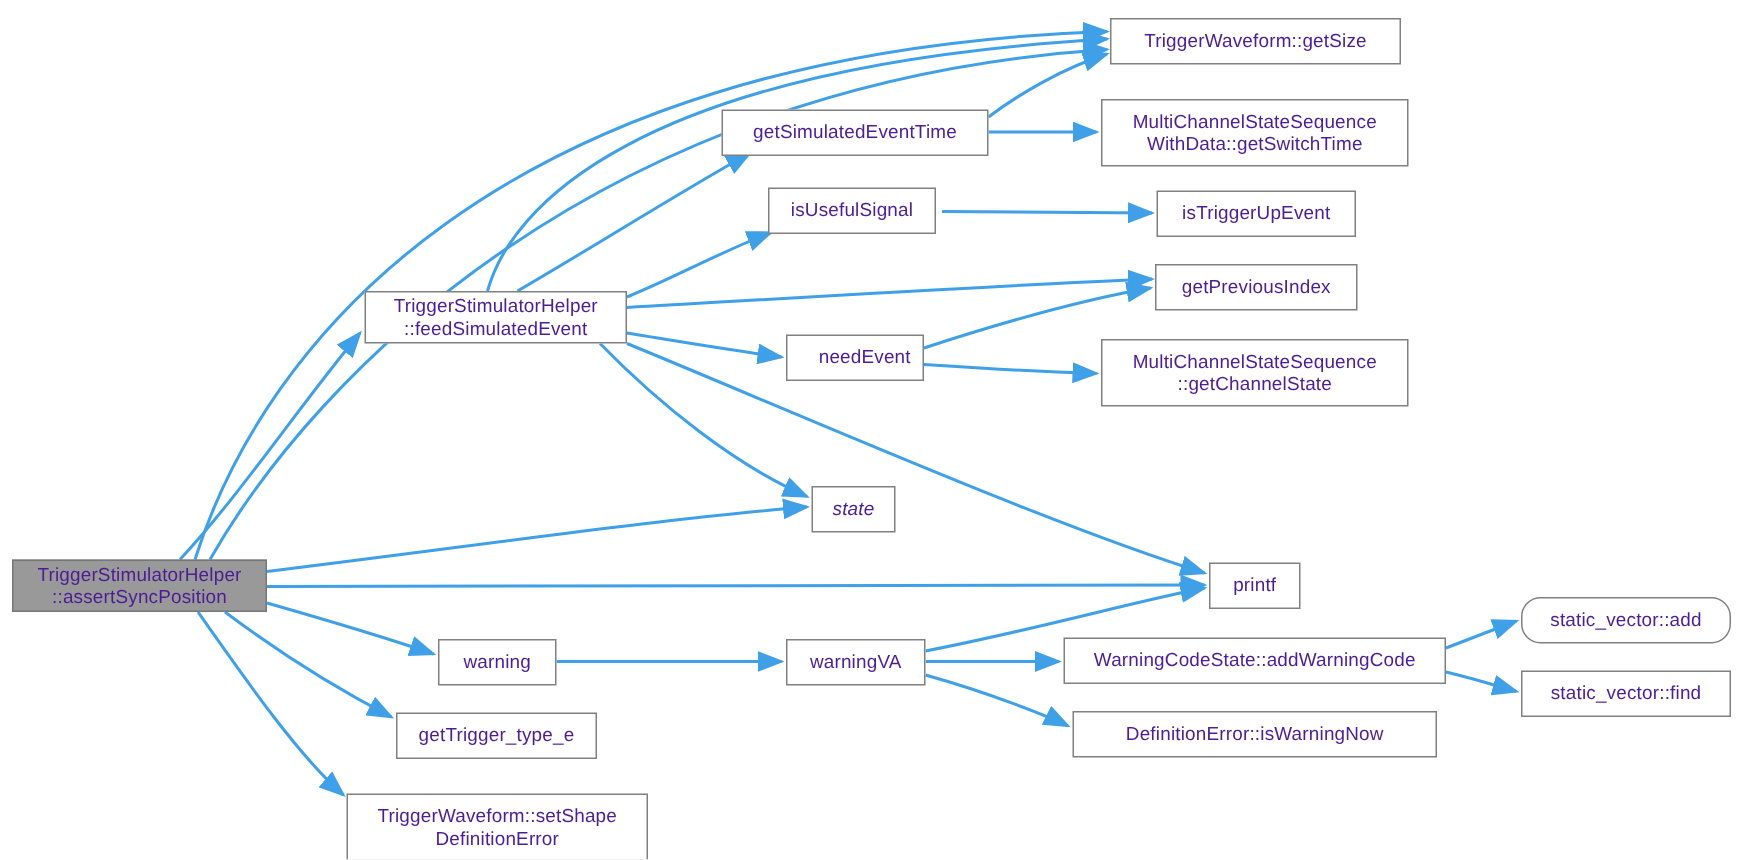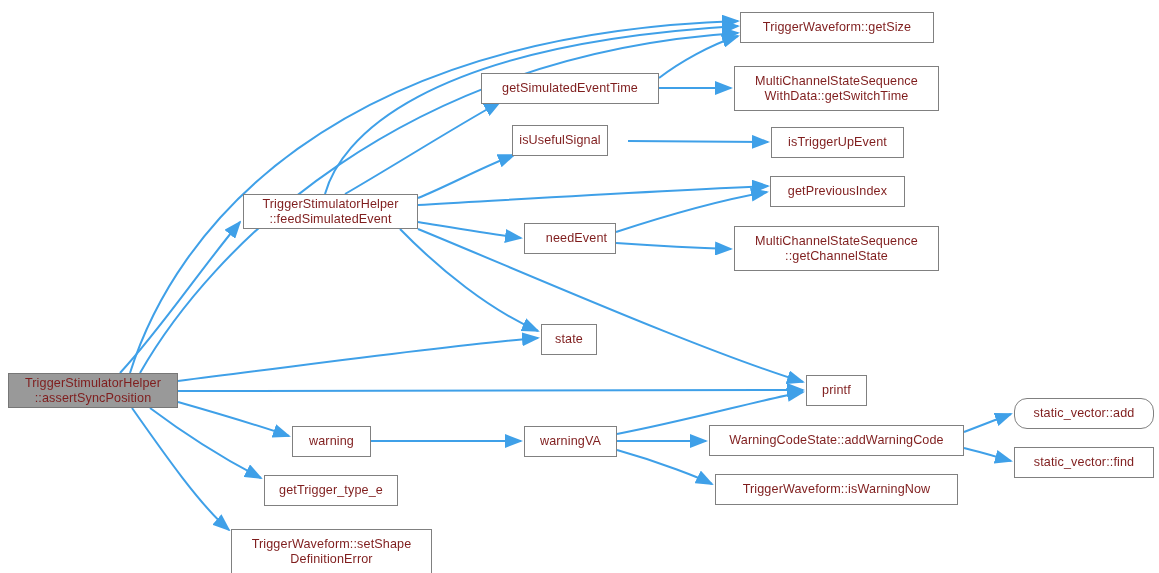--- a/index.html
+++ b/index.html
@@ -24,21 +24,21 @@
   }
   .node {
     position: absolute;
     box-sizing: border-box;
     border: 1px solid #808080;
     background: #ffffff;
     display: flex;
     align-items: center;
     justify-content: center;
     text-align: center;
-    color: #7f1d1d;
+    color: #4c1d95;
     font-size: 12.6px;
     line-height: 14.5px;
     letter-spacing: 0.01em;
     white-space: pre-line;
     padding: 0 4px;
     z-index: 3;
   }
   .node.root {
     background: #999999;
     border-color: #777777;
@@ -91,32 +91,32 @@
 
   <div id="node-group">
       <div class="node root" style="left: 8px; top: 373px; width: 170px; height: 35px;"><span class="node-label">TriggerStimulatorHelper
 ::assertSyncPosition</span></div>
       <div class="node" style="left: 243px; top: 194px; width: 175px; height: 35px;"><span class="node-label">TriggerStimulatorHelper
 ::feedSimulatedEvent</span></div>
       <div class="node" style="left: 740px; top: 12px; width: 194px; height: 31px;"><span class="node-label">TriggerWaveform::getSize</span></div>
       <div class="node" style="left: 481px; top: 73px; width: 178px; height: 31px;"><span class="node-label">getSimulatedEventTime</span></div>
       <div class="node" style="left: 734px; top: 66px; width: 205px; height: 45px;"><span class="node-label">MultiChannelStateSequence
 WithData::getSwitchTime</span></div>
-      <div class="node" style="left: 512px; top: 125px; width: 96px; height: 31px;"><span class="node-label">isUsefulSignal</span></div>
+      <div class="node" style="left: 512px; top: 125px; width: 112px; height: 31px;"><span class="node-label">isUsefulSignal</span></div>
       <div class="node" style="left: 771px; top: 127px; width: 133px; height: 31px;"><span class="node-label">isTriggerUpEvent</span></div>
       <div class="node" style="left: 770px; top: 176px; width: 135px; height: 31px;"><span class="node-label">getPreviousIndex</span></div>
       <div class="node" style="left: 524px; top: 223px; width: 92px; height: 31px; padding-left: 17px;"><span class="node-label">needEvent</span></div>
       <div class="node" style="left: 734px; top: 226px; width: 205px; height: 45px;"><span class="node-label">MultiChannelStateSequence
 ::getChannelState</span></div>
-      <div class="node" style="left: 541px; top: 324px; width: 56px; height: 31px;"><span class="node-label">state</span></div>
+      <div class="node" style="left: 541px; top: 324px; width: 56px; height: 31px; font-style: italic;"><span class="node-label">state</span></div>
       <div class="node" style="left: 806px; top: 375px; width: 61px; height: 31px;"><span class="node-label">printf</span></div>
       <div class="node" style="left: 292px; top: 426px; width: 79px; height: 31px;"><span class="node-label">warning</span></div>
       <div class="node" style="left: 524px; top: 426px; width: 93px; height: 31px;"><span class="node-label">warningVA</span></div>
       <div class="node" style="left: 709px; top: 425px; width: 255px; height: 31px;"><span class="node-label">WarningCodeState::addWarningCode</span></div>
-      <div class="node" style="left: 715px; top: 474px; width: 243px; height: 31px;"><span class="node-label">TriggerWaveform::isWarningNow</span></div>
+      <div class="node" style="left: 715px; top: 474px; width: 243px; height: 31px;"><span class="node-label">DefinitionError::isWarningNow</span></div>
       <div class="node" style="left: 1014px; top: 398px; width: 140px; height: 31px; border-radius: 13px;"><span class="node-label">static_vector::add</span></div>
       <div class="node" style="left: 1014px; top: 447px; width: 140px; height: 31px;"><span class="node-label">static_vector::find</span></div>
       <div class="node" style="left: 264px; top: 475px; width: 134px; height: 31px;"><span class="node-label">getTrigger_type_e</span></div>
       <div class="node" style="left: 231px; top: 529px; width: 201px; height: 45px;"><span class="node-label">TriggerWaveform::setShape
 DefinitionError</span></div>
     </div>
 
 </div>
 
 </body></html>

